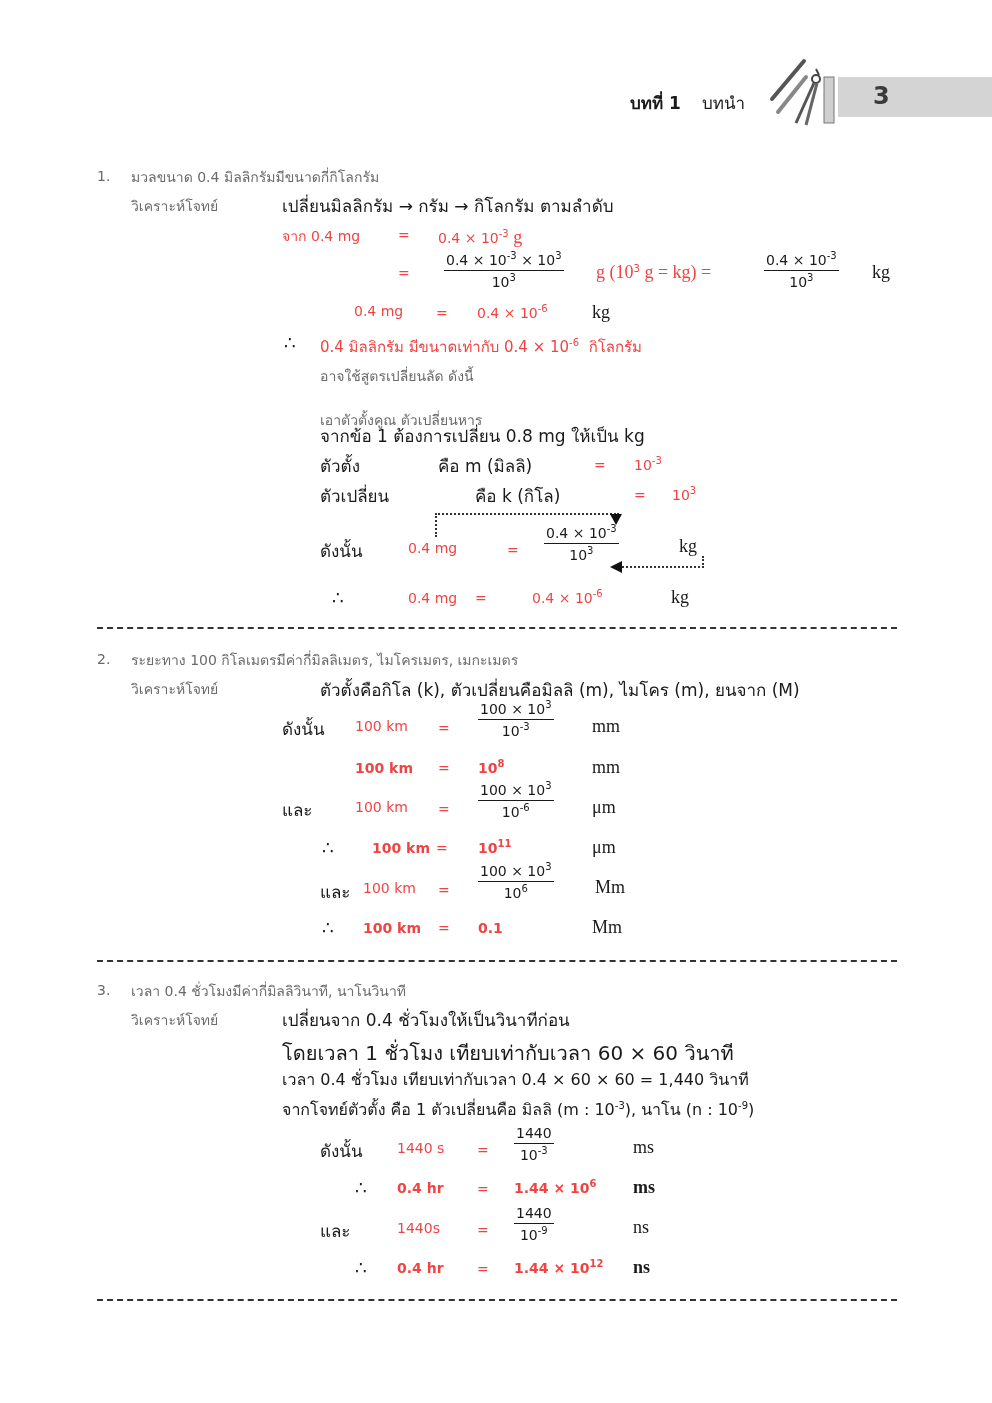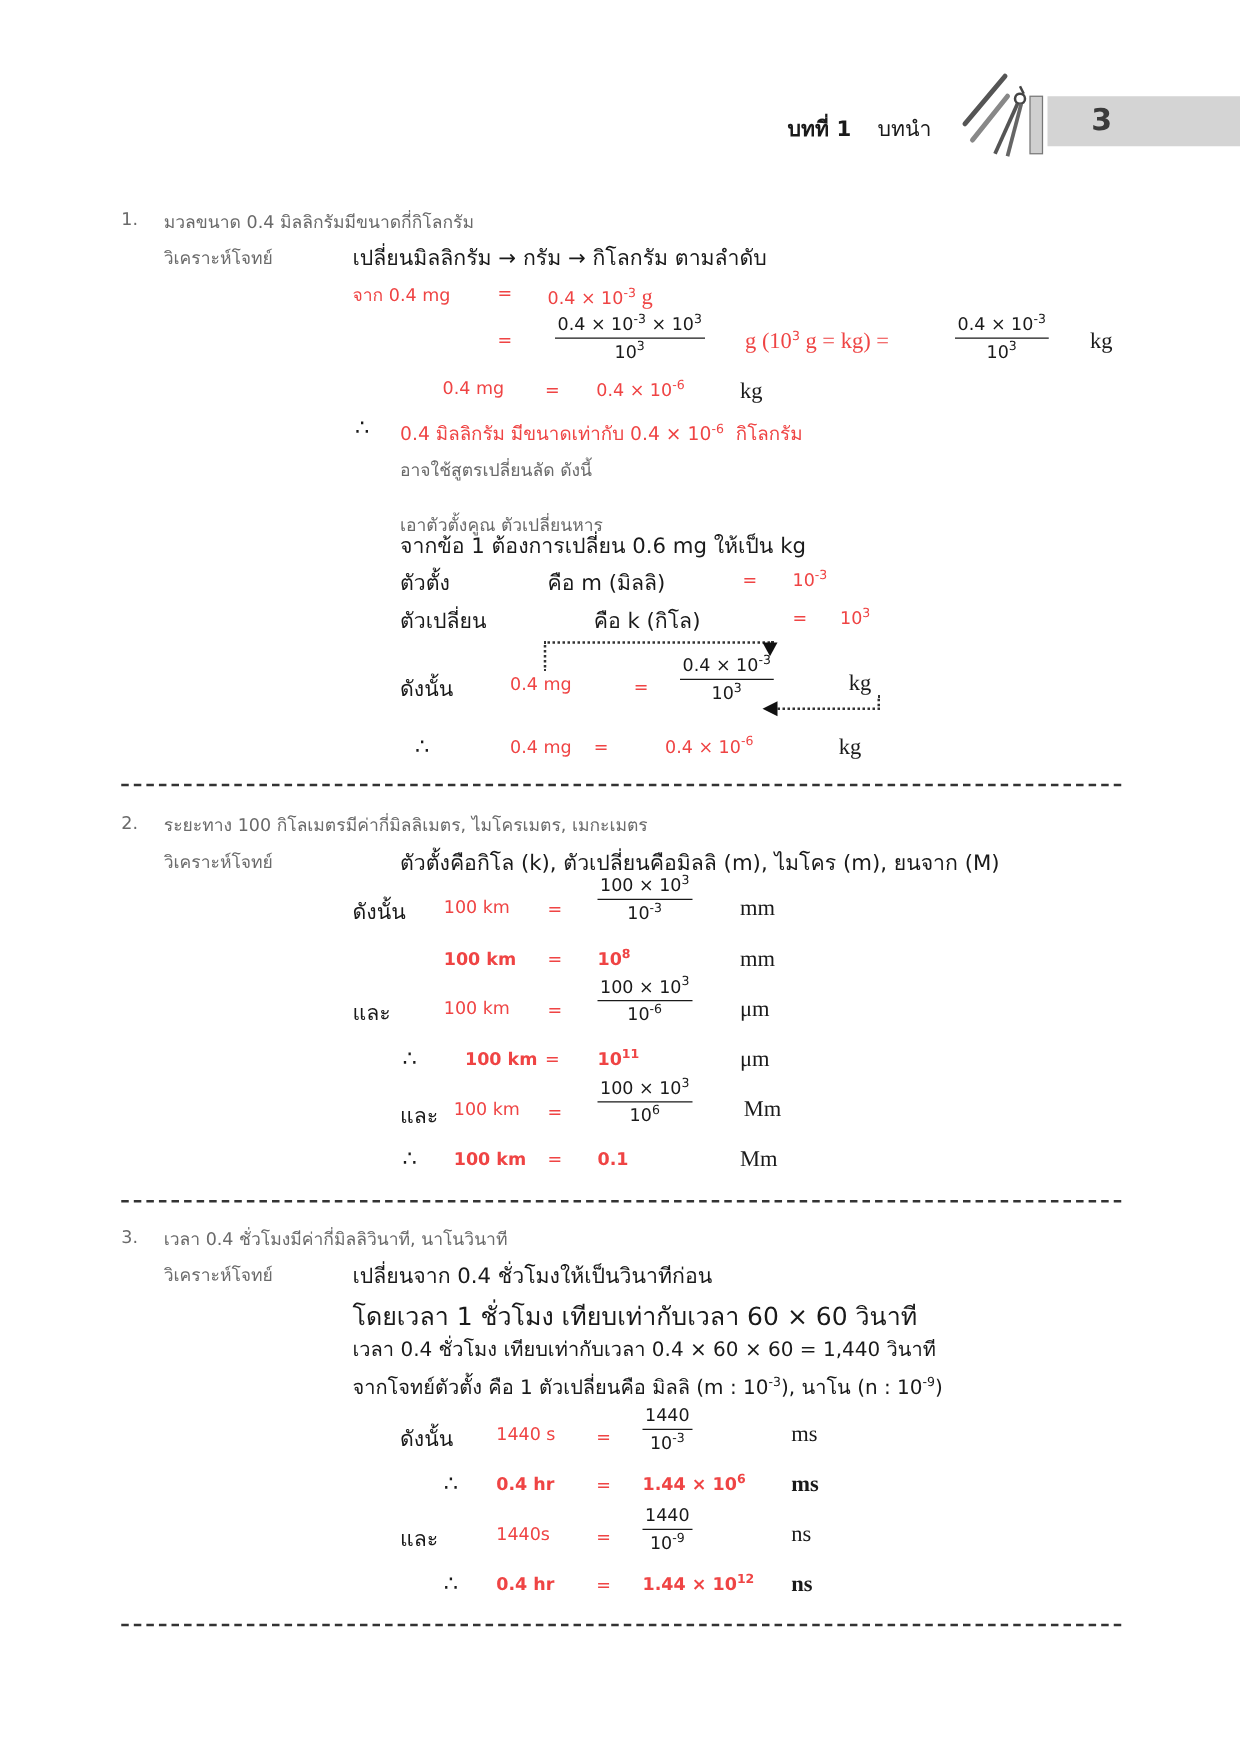--- a/index.html
+++ b/index.html
@@ -71,21 +71,21 @@
 <div class="abs math" style="left:354px;top:303px;">0.4  mg</div>
 <div class="abs math" style="left:436px;top:305px;">=</div>
 <div class="abs math" style="left:477px;top:305px;"><span>0.4 × 10</span><sup>-6</sup></div>
 <div class="abs unit" style="left:592px;top:302px;">kg</div>
 
 <div class="abs therefore" style="left:284px;top:332px;">∴</div>
 <div class="abs math" style="left:320px;top:335px;font-size:15px;"><span>0.4 มิลลิกรัม มีขนาดเท่ากับ 0.4 × 10</span><sup>-6</sup>&nbsp;&nbsp;<span>กิโลกรัม</span></div>
 
 <div class="abs light" style="left:320px;top:365px;">อาจใช้สูตรเปลี่ยนลัด  ดังนี้</div>
 <div class="abs light" style="left:320px;top:394px;margin-top:15px;">เอาตัวตั้งคูณ  ตัวเปลี่ยนหาร</div>
-<div class="abs main" style="left:320px;top:422px;">จากข้อ 1 ต้องการเปลี่ยน 0.6  mg ให้เป็น kg</div>
+<div class="abs main" style="left:320px;top:422px;">จากข้อ 1 ต้องการเปลี่ยน 0.8  mg ให้เป็น kg</div>
 
 <div class="abs main" style="left:320px;top:452px;">ตัวตั้ง</div>
 <div class="abs main" style="left:438px;top:452px;">คือ m (มิลลิ)</div>
 <div class="abs math" style="left:594px;top:457px;">=</div>
 <div class="abs math" style="left:634px;top:457px;"><span>10</span><sup>-3</sup></div>
 
 <div class="abs main" style="left:320px;top:482px;">ตัวเปลี่ยน</div>
 <div class="abs main" style="left:475px;top:482px;">คือ k (กิโล)</div>
 <div class="abs math" style="left:634px;top:487px;">=</div>
 <div class="abs math" style="left:672px;top:487px;"><span>10</span><sup>3</sup></div>

